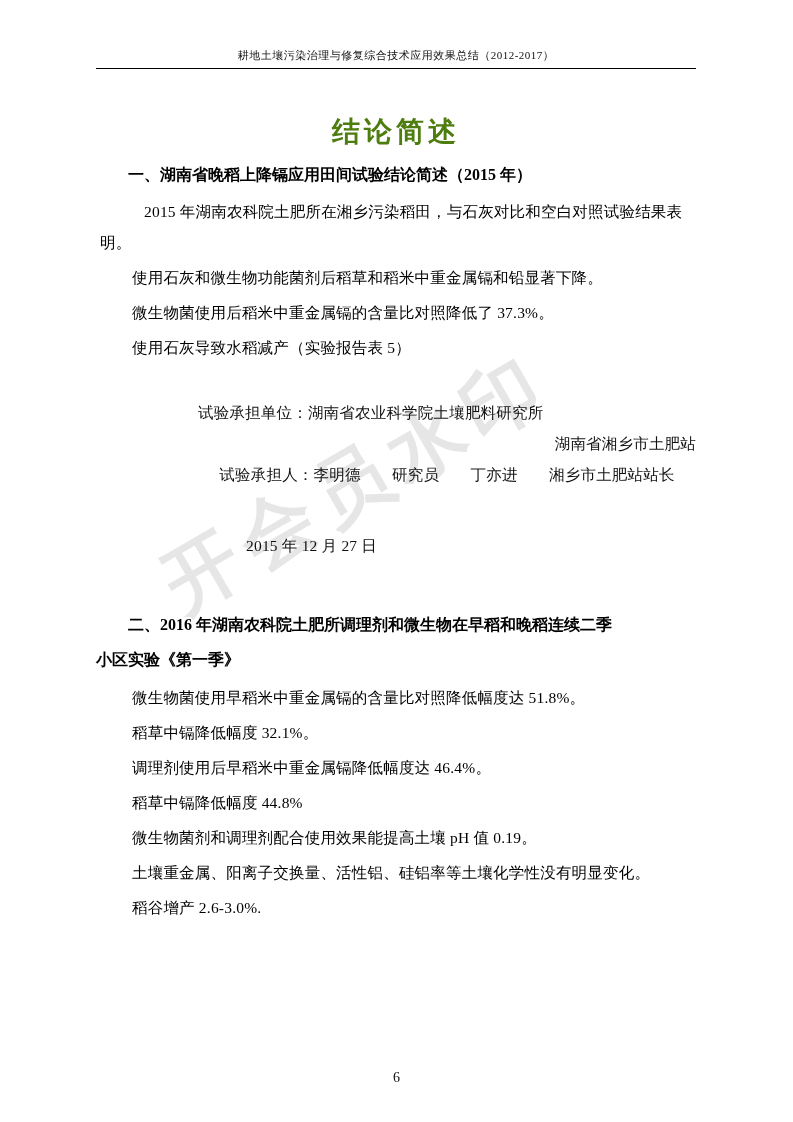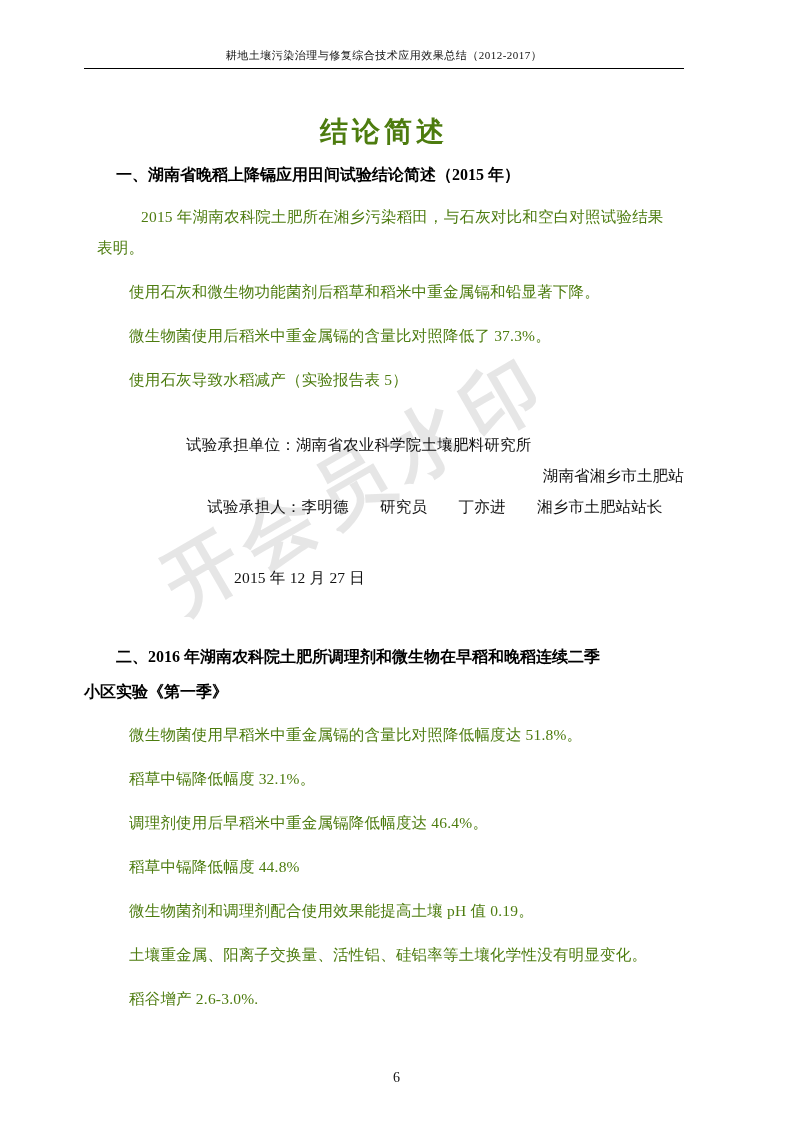--- a/index.html
+++ b/index.html
@@ -15,21 +15,21 @@
     position: relative;
     width: 793px;
     height: 1122px;
     margin: 0 auto;
     background: #ffffff;
     overflow: hidden;
     box-sizing: border-box;
   }
   .content {
     position: absolute;
-    left: 84px;
+    left: 96px;
     top: 48px;
     width: 600px;
   }
 
   
   .header {
     text-align: center;
     font-size: 11px;
     letter-spacing: 0.5px;
     color: #111;
@@ -57,23 +57,23 @@
     line-height: 1.7;
     color: #000;
   }
   .section-heading.tight {
     margin-top: 50px;
   }
 
   p.body {
     font-size: 15.5px;
     line-height: 2.0;
-    margin: 13px;
+    margin: 4px;
     text-indent: 32px;
-    color: #4d7c0f;
+    color: #000000;
     letter-spacing: 0.2px;
   }
   p.body.first-indent {
     text-indent: 44px;
   }
 
   .block-center {
     margin-top: 34px;
     margin-bottom: 10px;
   }

